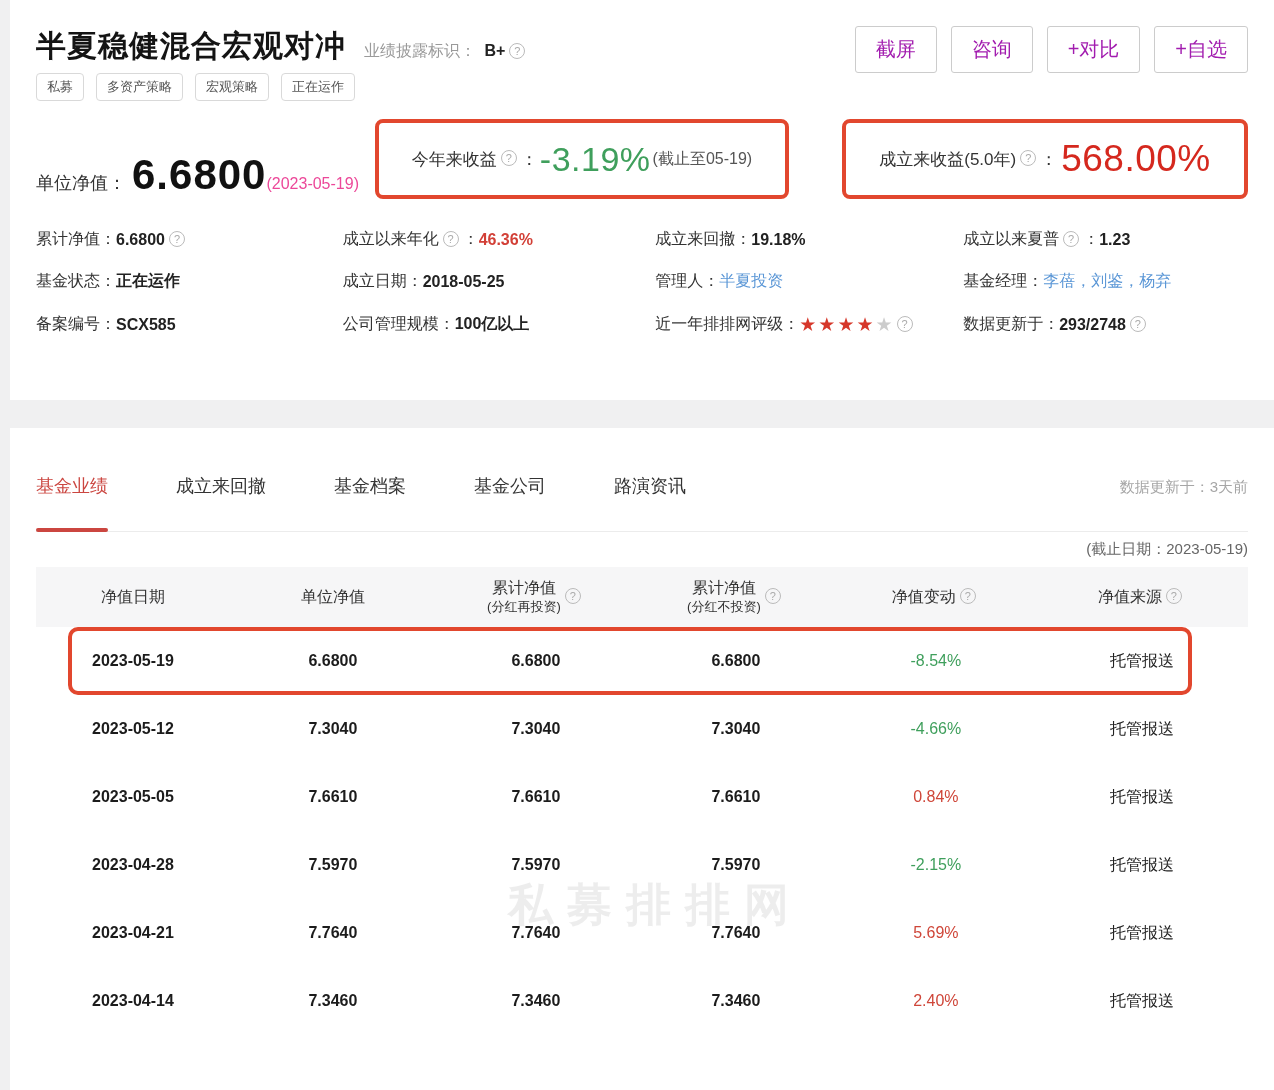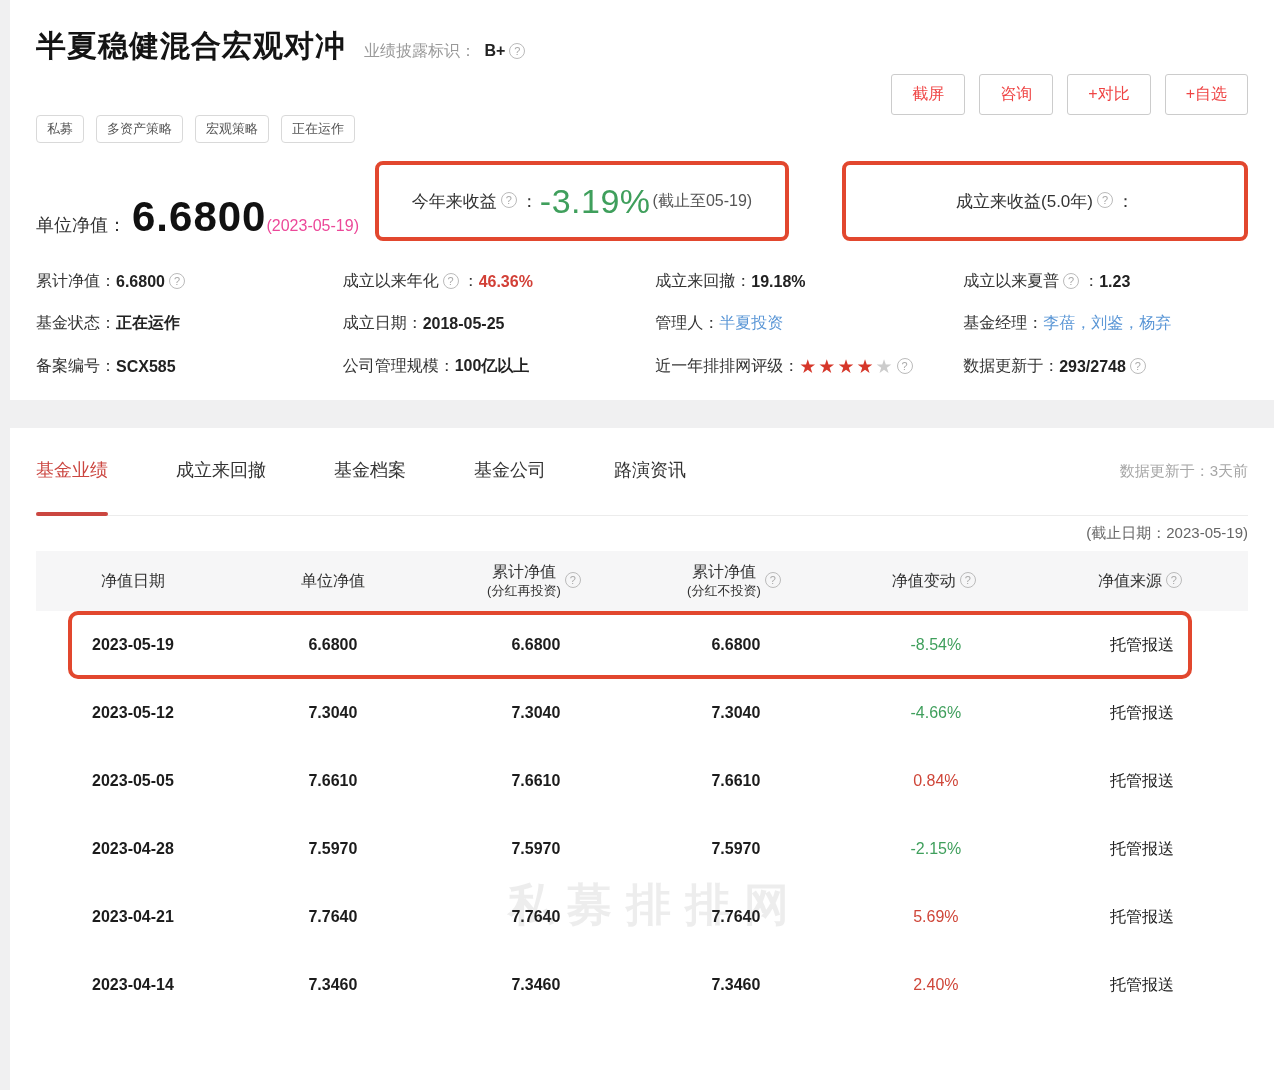--- a/index.html
+++ b/index.html
@@ -1,31 +1,31 @@
 <!DOCTYPE html>
 <html><head>
 <meta charset="utf-8">
 <style>
   * { margin:0; padding:0; box-sizing:border-box; }
   html,body { width:1274px; height:1090px; overflow:hidden;
     font-family:"Liberation Sans","DejaVu Sans",sans-serif; background:#f0f0f1; color:#333; }
   .card { background:#fff; margin-left:10px; }
   .card-top { height:400px; padding:26px 26px 0 26px; }
   .card-gap { height:28px; }
-  .card-bottom { height:662px; padding:18px 26px 0 26px; position:relative; }
+  .card-bottom { height:662px; padding:34px 26px 0 26px; position:relative; }
 
   
   .head-row { display:flex; align-items:flex-start; }
   .title-group { display:flex; align-items:baseline; }
   .fund-title { font-size:30px; font-weight:700; color:#141414; letter-spacing:1px; }
   .disclosure { margin-left:18px; font-size:16px; color:#9a9a9a; }
   .disclosure .b-val { color:#222; font-weight:700; margin-left:4px; }
   .actions { margin-left:auto; display:flex; gap:14px; }
-  .act-btn { background:#fff; border:1px solid #ccc; border-radius:3px; font-size:16px;
-    color:#ef4444; padding:9px 20px; cursor:pointer; font-family:inherit;margin-top:48px; }
+  .act-btn { background:#fff; border:1px solid #ccc; border-radius:3px; font-size:20px;
+    color:#a21caf; padding:9px 20px; cursor:pointer; font-family:inherit; }
   .tags { display:flex; gap:12px; }
   .tag { border:1px solid #d9d9d9; border-radius:4px; color:#555; font-size:13px; padding:4px 10px; }
 
   
   .overview { margin-top:18px; display:flex; align-items:flex-end; }
   .unit-group { display:flex; align-items:baseline; white-space:nowrap; }
   .unit-label { font-size:18px; color:#333; }
   .unit-value { font-size:42px; font-weight:700; color:#111; margin-left:6px; letter-spacing:1px; }
   .unit-date { font-size:16px; color:#ec4899; }
   .hl-box { border:4px solid #e2472e; border-radius:8px; height:80px; display:flex;
@@ -130,20 +130,21 @@
       <span class="help"></span>
       <span class="hl-label">：</span>
       <span class="ytd-value">-3.19%</span>
       <span class="ytd-note">(截止至05-19)</span>
     </div>
 
     <div class="hl-box box-since">
       <span class="hl-label">成立来收益(5.0年)</span>
       <span class="help"></span>
       <span class="hl-label">：</span>
+      <span class="since-value">568.00%</span>
     </div>
   </div>
 
   <div class="stats">
     <div class="stat">
       <span class="s-label">累计净值</span>
         <span class="s-label">：</span>
       <span class="s-val">6.6800</span>
       <span class="help"></span>
     </div>

